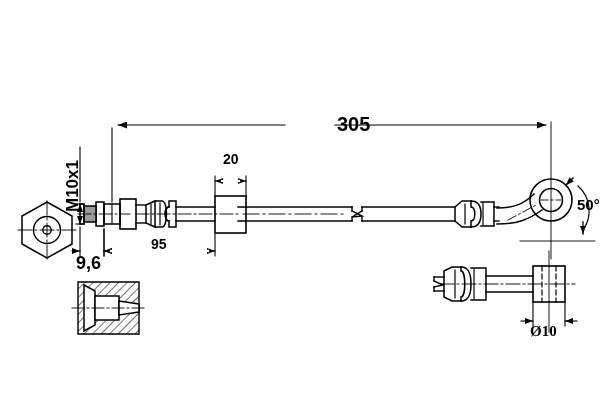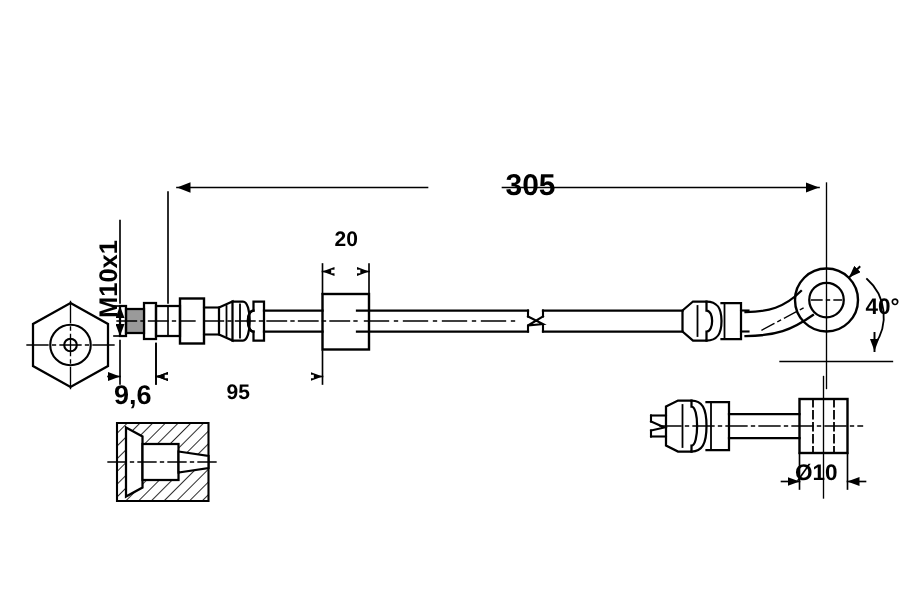--- a/index.html
+++ b/index.html
@@ -243,20 +243,20 @@
 
     <div class="lbl v" style="left:64px;top:168px;font-size:17px;
                 transform:rotate(-90deg);">M10x1</div>
 
     <div class="lbl" style="left:292px;top:70px;font-size:20px;margin-left:45px;">305</div>
 
     <div class="lbl" style="left:223px;top:108px;font-size:14px;">20</div>
 
     <div class="lbl" style="left:76px;top:210px;font-size:18px;">9,6</div>
 
-    <div class="lbl" style="left:151px;top:210px;font-size:14px;">95</div>
-
-    <div class="lbl" style="left:577px;top:153px;font-size:15px;">40°</div>
-
-    <div class="lbl" style="left:530px;top:264px;font-size:15px;">Ø10</div>
+    <div class="lbl" style="left:151px;top:193px;font-size:14px;">95</div>
+
+    <div class="lbl" style="left:577px;top:153px;font-size:15px;">50°</div>
+
+    <div class="lbl" style="left:530px;top:280px;font-size:15px;font-family:Liberation Serif, serif;">Ø10</div>
   </div>
 
 </div>
 
 </body></html>

